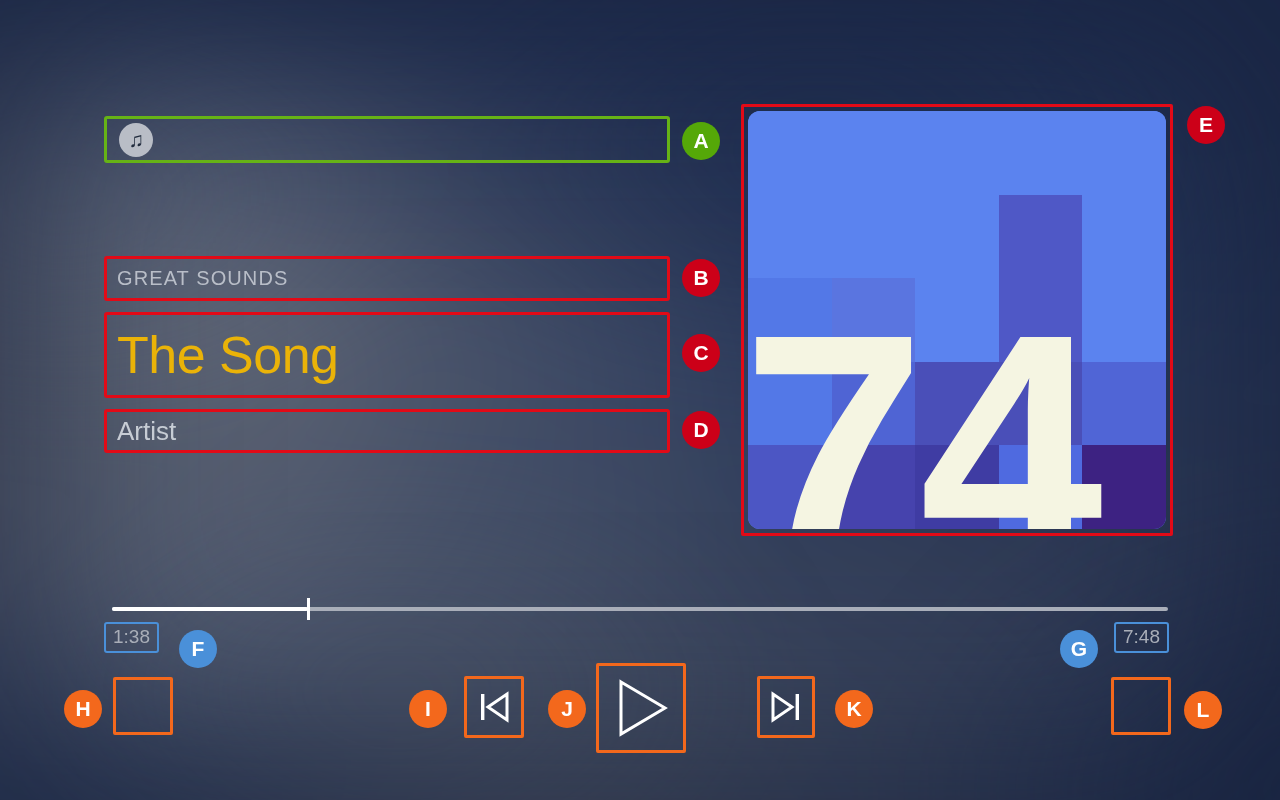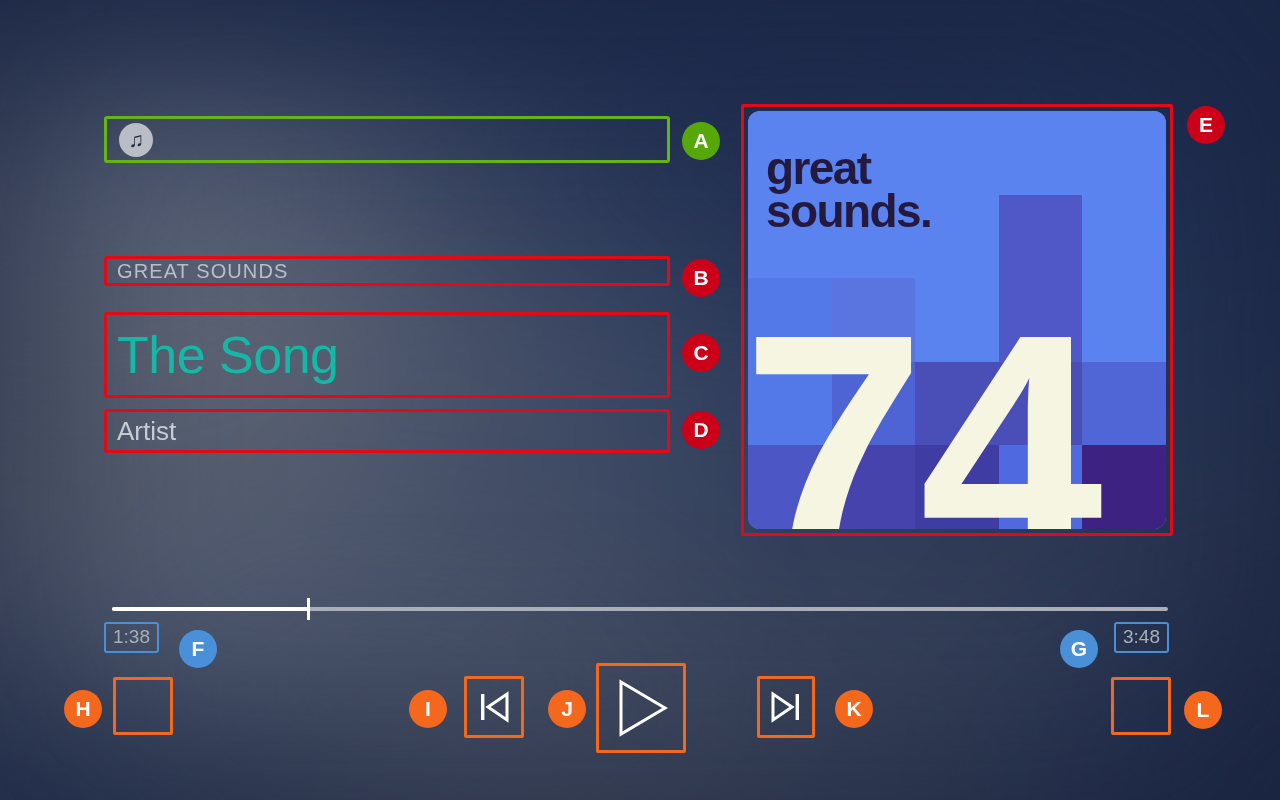--- a/index.html
+++ b/index.html
@@ -39,26 +39,26 @@
   }
   .note-badge {
     width:34px; height:34px; border-radius:50%;
     background:#b9bdc6; flex:0 0 auto;
     display:flex; align-items:center; justify-content:center;
     color:#222c3e; font-size:21px; line-height:1;
   }
   .hdr-txt { color:#c3c7cf; font-size:27px; letter-spacing:.1px; }
 
   .lbl-box { border:3px solid #e20a17; border-radius:3px; padding:0 10px; display:flex; align-items:center; }
-  #albumBox  { position:absolute; left:104px; top:256px;  width:566px; height:30px; }
+  #albumBox  { position:absolute; left:104px; top:256px;  width:566px; height:45px; }
   #titleBox  { position:absolute; left:104px; top:312px;  width:566px; height:86px; }
   #artistBox { position:absolute; left:104px; top:409px;  width:566px; height:44px; }
 
   .album-txt  { color:#b9bec8; font-size:20px; letter-spacing:1.1px; }
-  .title-txt  { color:#14b8a6; font-size:52px; letter-spacing:-.5px; line-height:1; }
+  .title-txt  { color:#eab308; font-size:52px; letter-spacing:-.5px; line-height:1; }
   .artist-txt { color:#c7ccd4; font-size:26px; }
 
   
   #artBox {
     position:absolute; left:741px; top:104px; width:432px; height:432px;
     border:3px solid #e20a17; border-radius:2px;
   }
   #art {
     position:absolute; inset:4px; border-radius:12px; overflow:hidden;
     background:#5b83ef;
@@ -170,34 +170,30 @@
         <i style="background: rgb(79, 100, 212);"></i>
         <i style="background: rgb(74, 79, 184);"></i>
         <i style="background: rgb(74, 79, 184);"></i>
         <i style="background: rgb(80, 101, 214);"></i>
         <i style="background: rgb(76, 86, 196);"></i>
         <i style="background: rgb(70, 67, 173);"></i>
         <i style="background: rgb(63, 60, 163);"></i>
         <i style="background: rgb(79, 106, 224);"></i>
         <i style="background: rgb(61, 34, 130);"></i>
       </div>
-    <div id="artWord">
-      <div>great</div>
-      <div>sounds.</div>
-    </div>
     <div id="artNum">74</div>
   </div>
 </div>
 
 <div id="track">
   <div id="fill" style="width: 18.6%;"></div>
   <div id="knob" style="left: 18.6%;"></div>
 </div>
 <div id="tCur" class="time-box">1:38</div>
-<div id="tTot" class="time-box">3:48</div>
+<div id="tTot" class="time-box">7:48</div>
 
 <div id="cShuffle" class="ctl">
   <svg class="gl" width="30" height="20" viewBox="0 0 30 20"></svg>
 </div>
 
 <div id="cPrev" class="ctl">
   <svg class="gl" width="34" height="32" viewBox="0 0 34 32">
     <rect x="4" y="3" width="3.4" height="26" fill="#fff"></rect>
     <path d="M30 3 L30 29 L11 16 Z" fill="none" stroke="#fff" stroke-width="3"></path>
   </svg>

